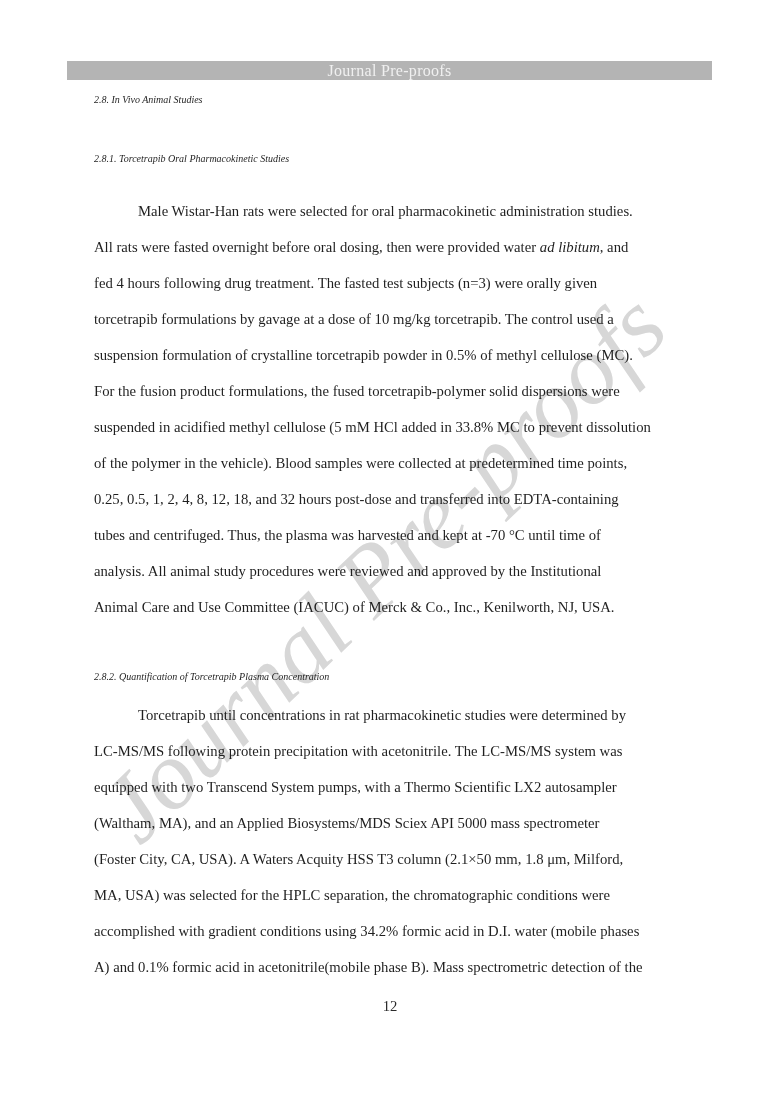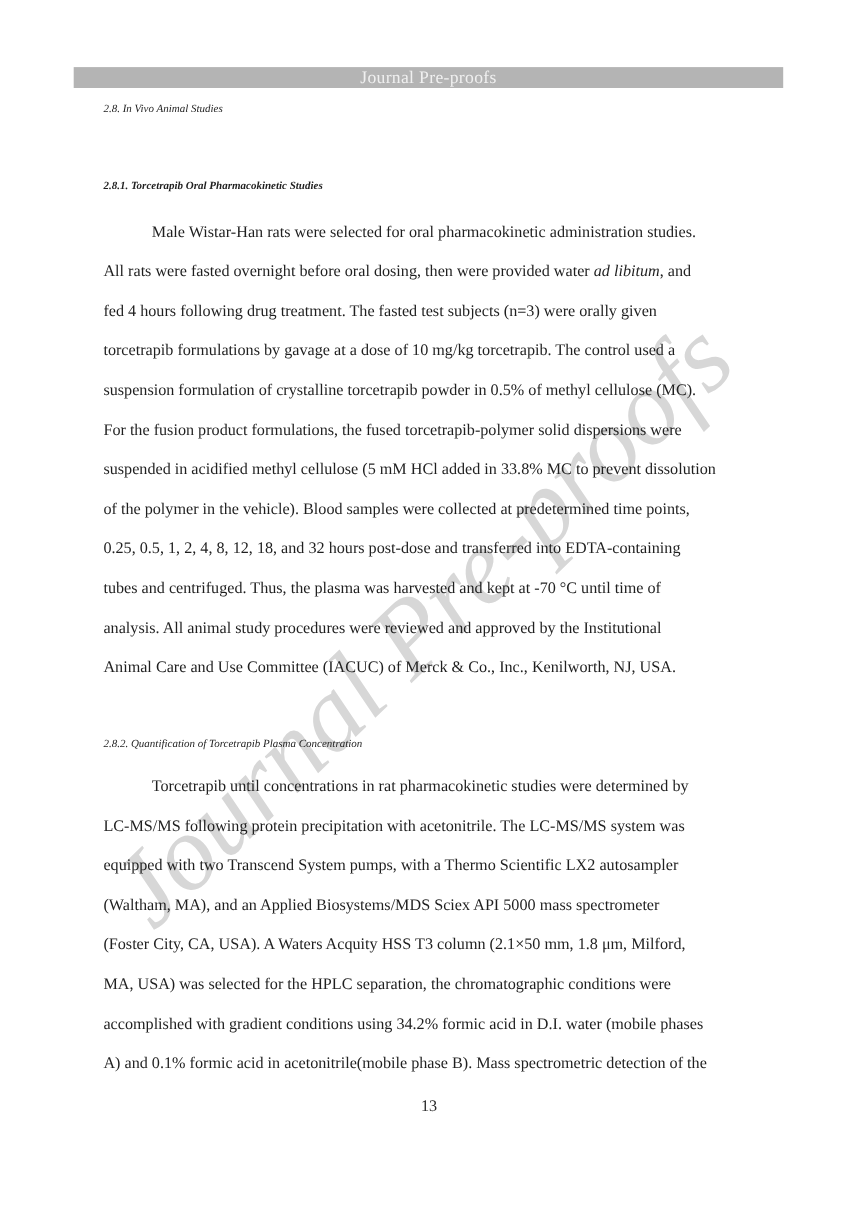--- a/index.html
+++ b/index.html
@@ -53,21 +53,21 @@
   .heading {
     position: absolute;
     left: 94px;
     width: 600px;
     font-style: italic;
     font-size: 10px;
     line-height: 36px;
     white-space: nowrap;
   }
   .h-s28  { top: 82px; }
-  .h-s281 { top: 152px; font-weight: bold; }
+  .h-s281 { top: 141px; }
   .h-s282 { top: 659px; }
   .para {
     position: absolute;
     left: 94px;
     width: 600px;
     font-size: 14.7px;
   }
   .para-1 { top: 193px; }
   .para-2 { top: 697px; }
   .para .line {
@@ -125,16 +125,16 @@
         <div class="line indent">Torcetrapib until concentrations in rat pharmacokinetic studies were determined by</div>
         <div class="line">LC-MS/MS following protein precipitation with acetonitrile.  The LC-MS/MS system was</div>
         <div class="line">equipped with two Transcend System pumps, with a Thermo Scientific LX2 autosampler</div>
         <div class="line">(Waltham, MA), and an Applied Biosystems/MDS Sciex API 5000 mass spectrometer</div>
         <div class="line">(Foster City, CA, USA). A Waters Acquity HSS T3 column (2.1×50 mm, 1.8 μm, Milford,</div>
         <div class="line">MA, USA) was selected for the HPLC separation, the chromatographic conditions were</div>
         <div class="line">accomplished with gradient conditions using  34.2% formic acid in D.I. water (mobile phases</div>
         <div class="line">A) and 0.1% formic acid in acetonitrile(mobile phase B).  Mass spectrometric detection of the</div>
       </div>
 
-    <div class="page-number">13</div>
+    <div class="page-number">12</div>
 
   </div>
 </div>
 
 </body></html>

